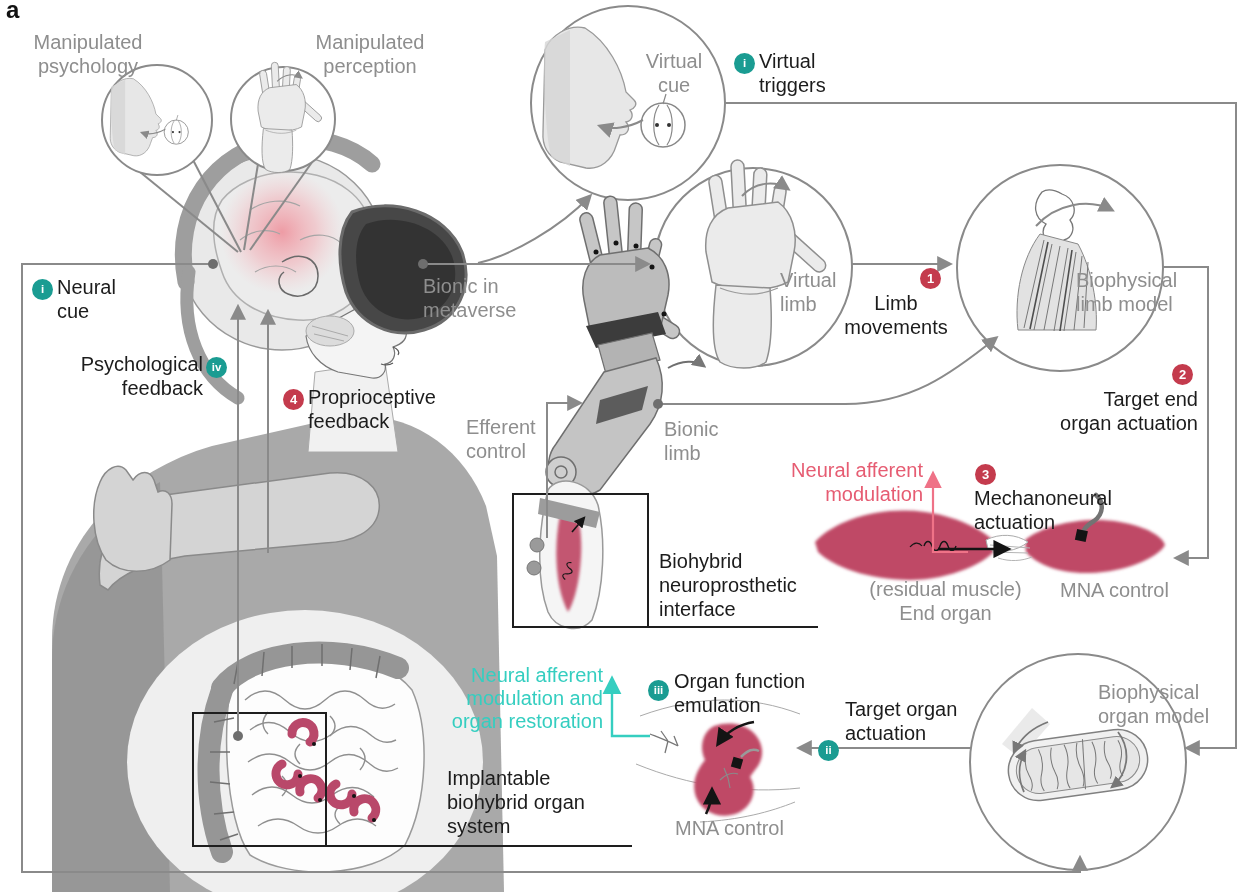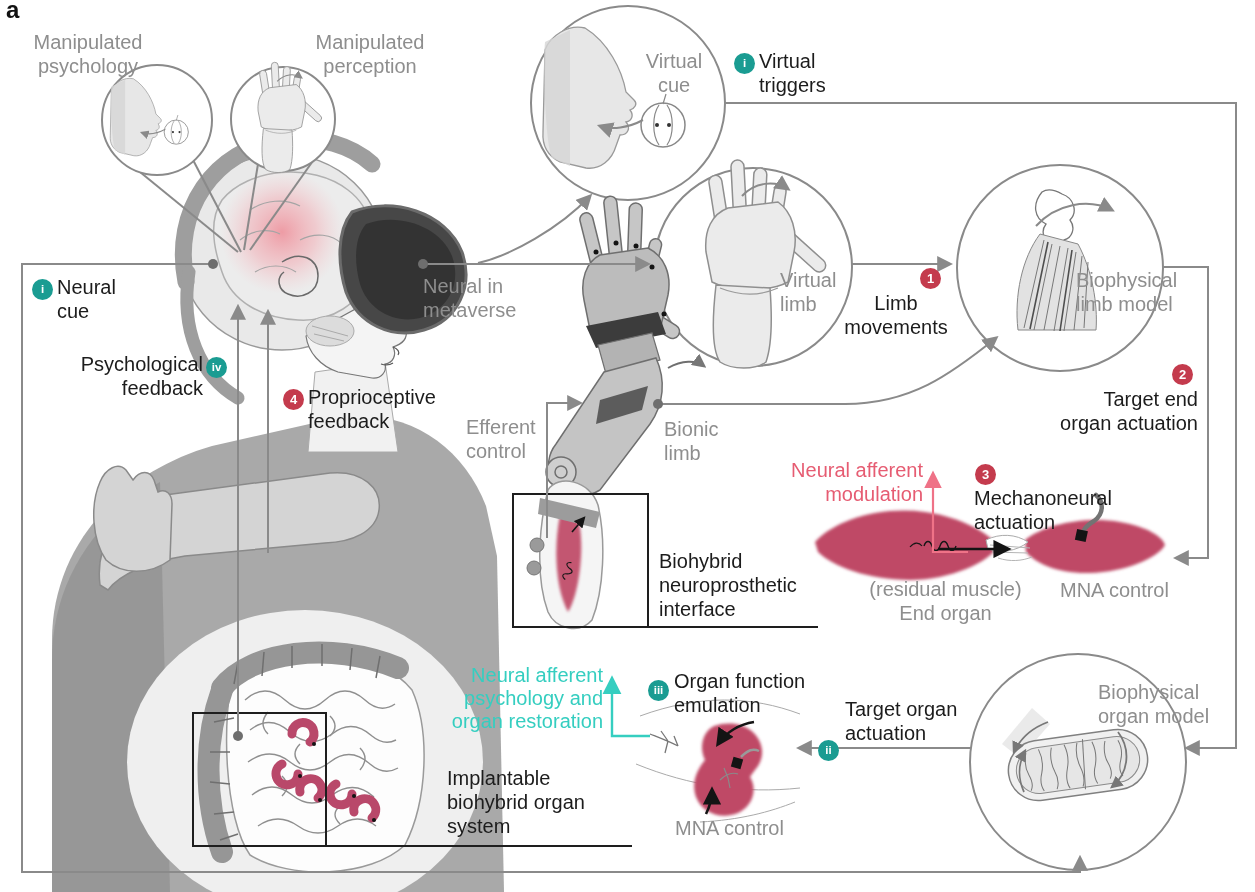--- a/index.html
+++ b/index.html
@@ -302,21 +302,21 @@
 </div>
 <span class="badge teal" style="left:206px;top:357px;">iv</span>
 
 <span class="badge red" style="left:283px;top:389px;">4</span>
 <div class="lbl black" style="left:308px;top:385px;">
   <div>Proprioceptive</div>
       <div>feedback</div>
 </div>
 
 <div class="lbl" style="left:423px;top:274px;">
-  <div>Neural in</div>
+  <div>Bionic in</div>
       <div>metaverse</div>
 </div>
 
 <div class="lbl" style="left:780px;top:268px;">
   <div>Virtual</div>
       <div>limb</div>
 </div>
 
 <span class="badge red" style="left:920px;top:268px;">1</span>
 <div class="lbl black center" style="left:840px;top:291px;width:112px;">
@@ -364,21 +364,21 @@
 </div>
 
 <div class="lbl black" style="left:659px;top:549px;">
   <div>Biohybrid</div>
       <div>neuroprosthetic</div>
       <div>interface</div>
 </div>
 
 <div class="lbl tealtxt right" style="left:418px;top:664px;line-height:23px;">
   <div style="width:185px;">Neural afferent</div>
-  <div style="width:185px;">psychology and</div>
+  <div style="width:185px;">modulation and</div>
   <div style="width:185px;">organ restoration</div>
 </div>
 
 <span class="badge teal" style="left:648px;top:672px;margin-top:8px;">iii</span>
 <div class="lbl black" style="left:674px;top:669px;">
   <div>Organ function</div>
       <div>emulation</div>
 </div>
 
 <span class="badge teal" style="left:818px;top:740px;">ii</span>

